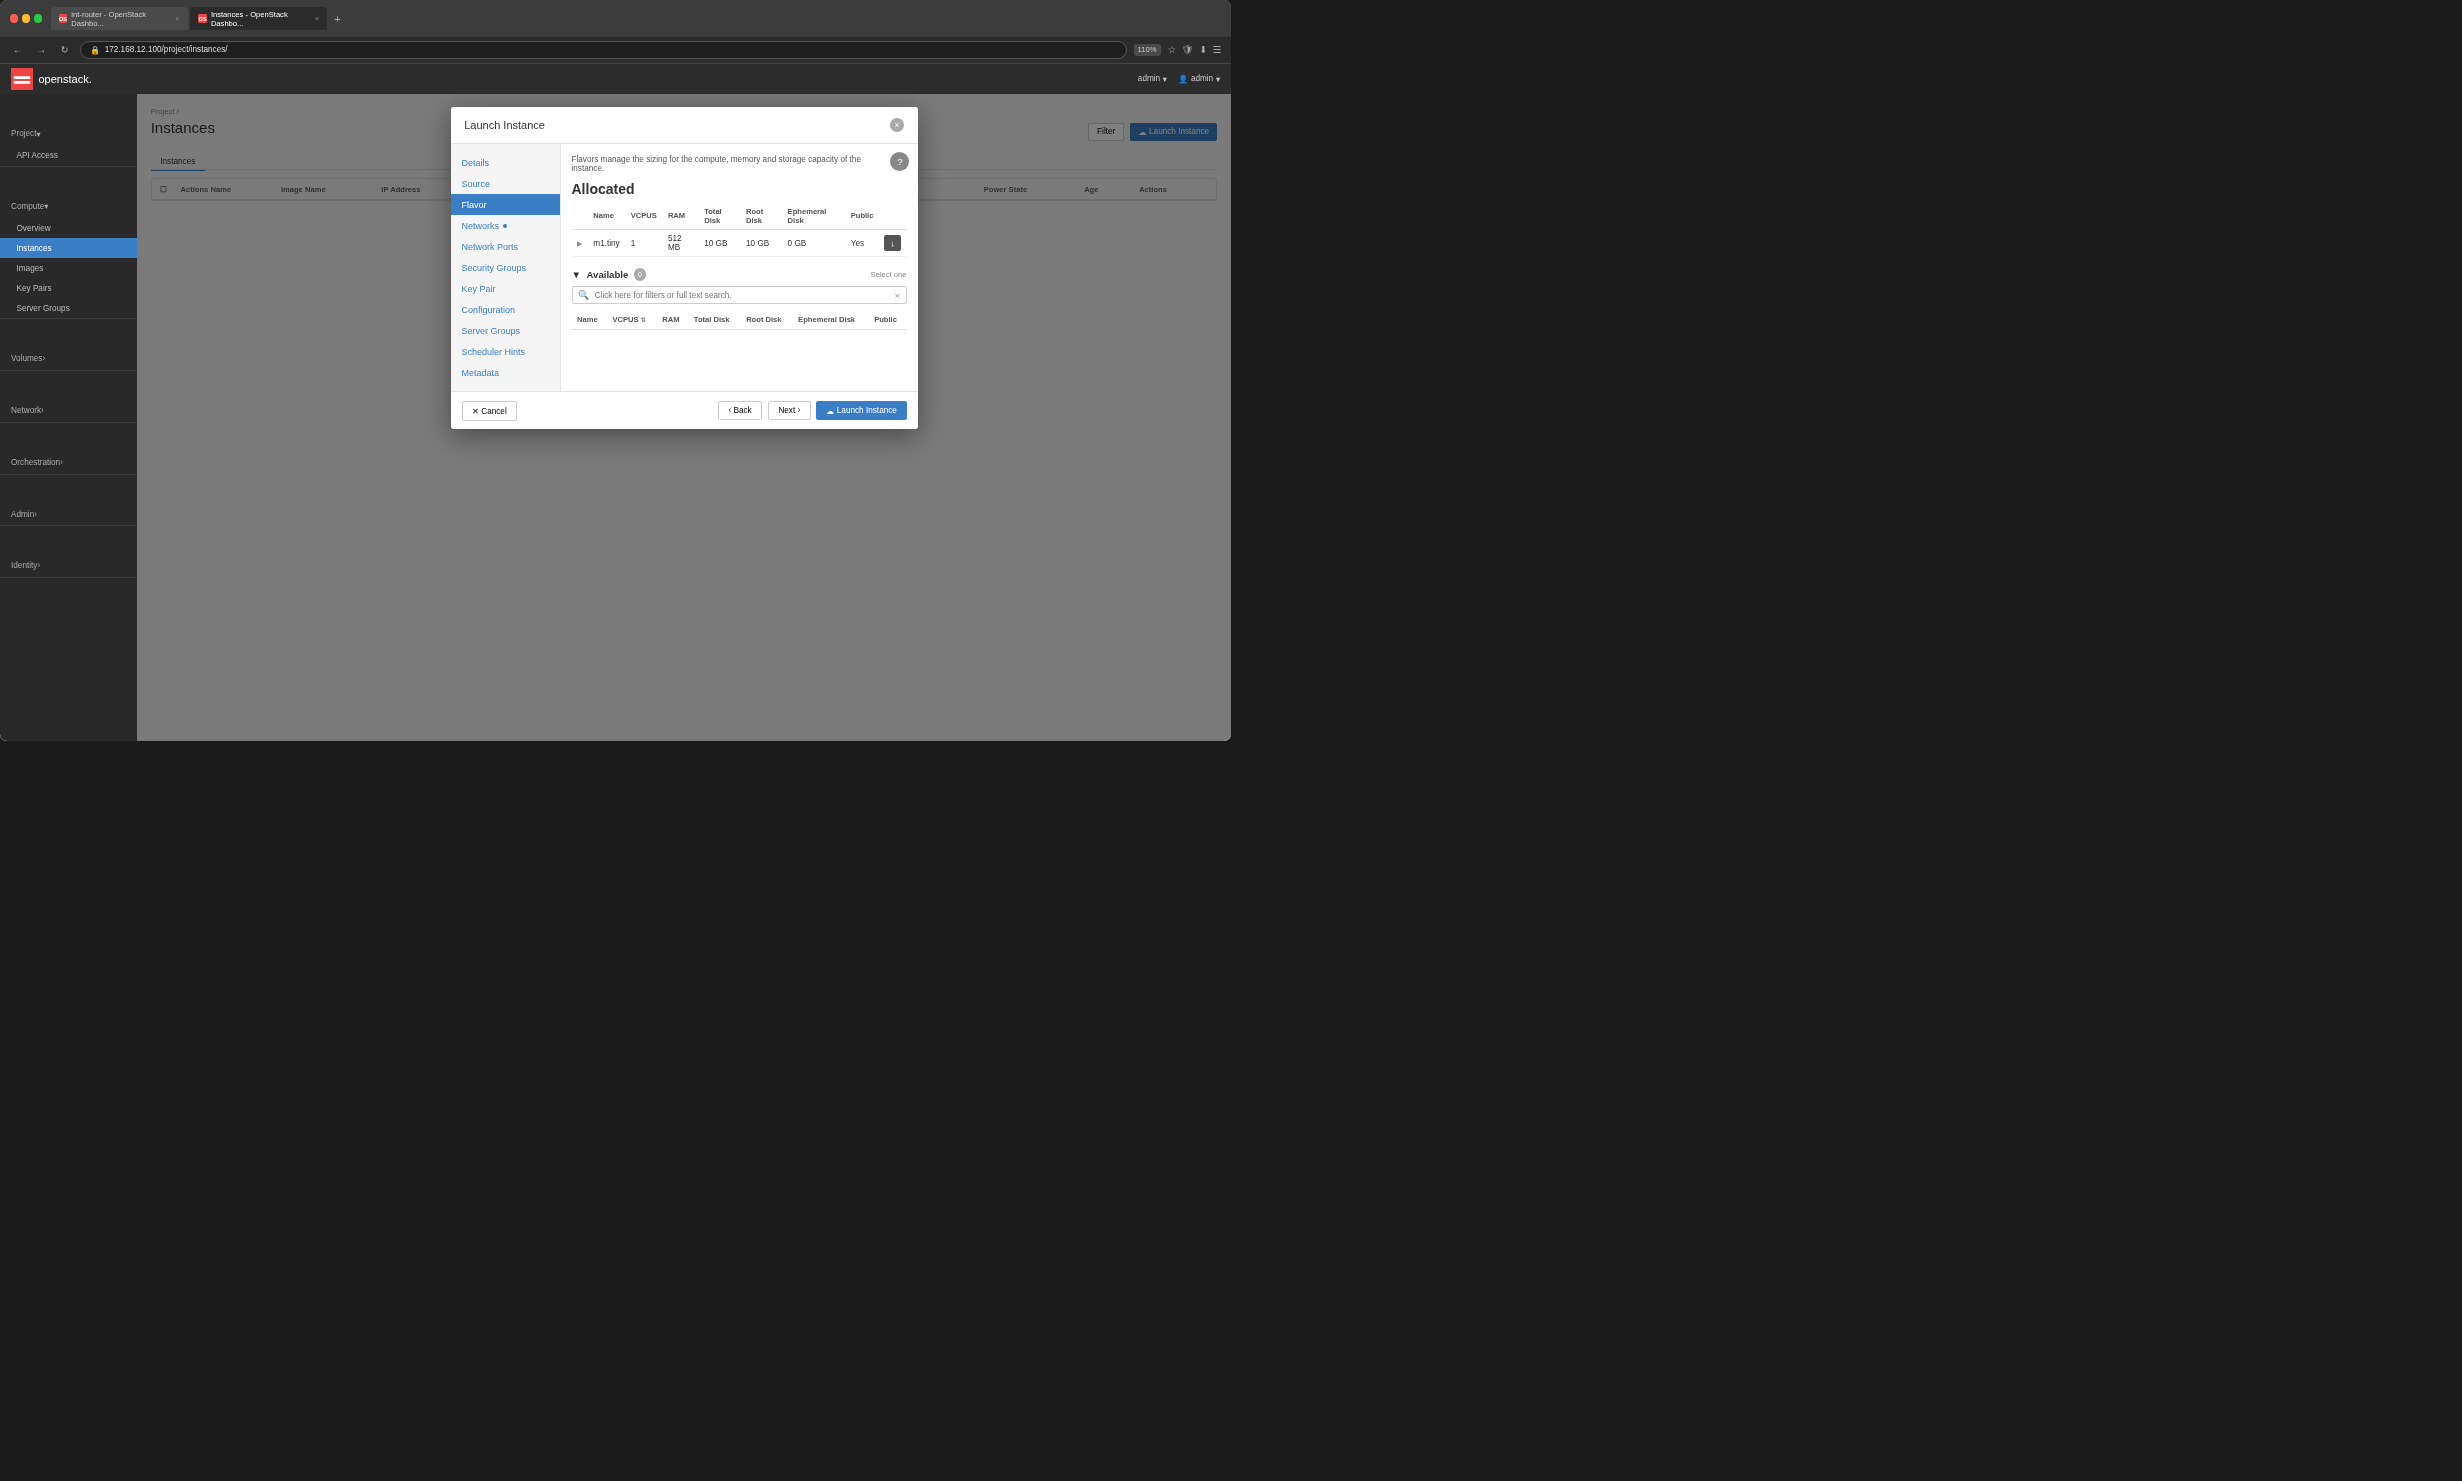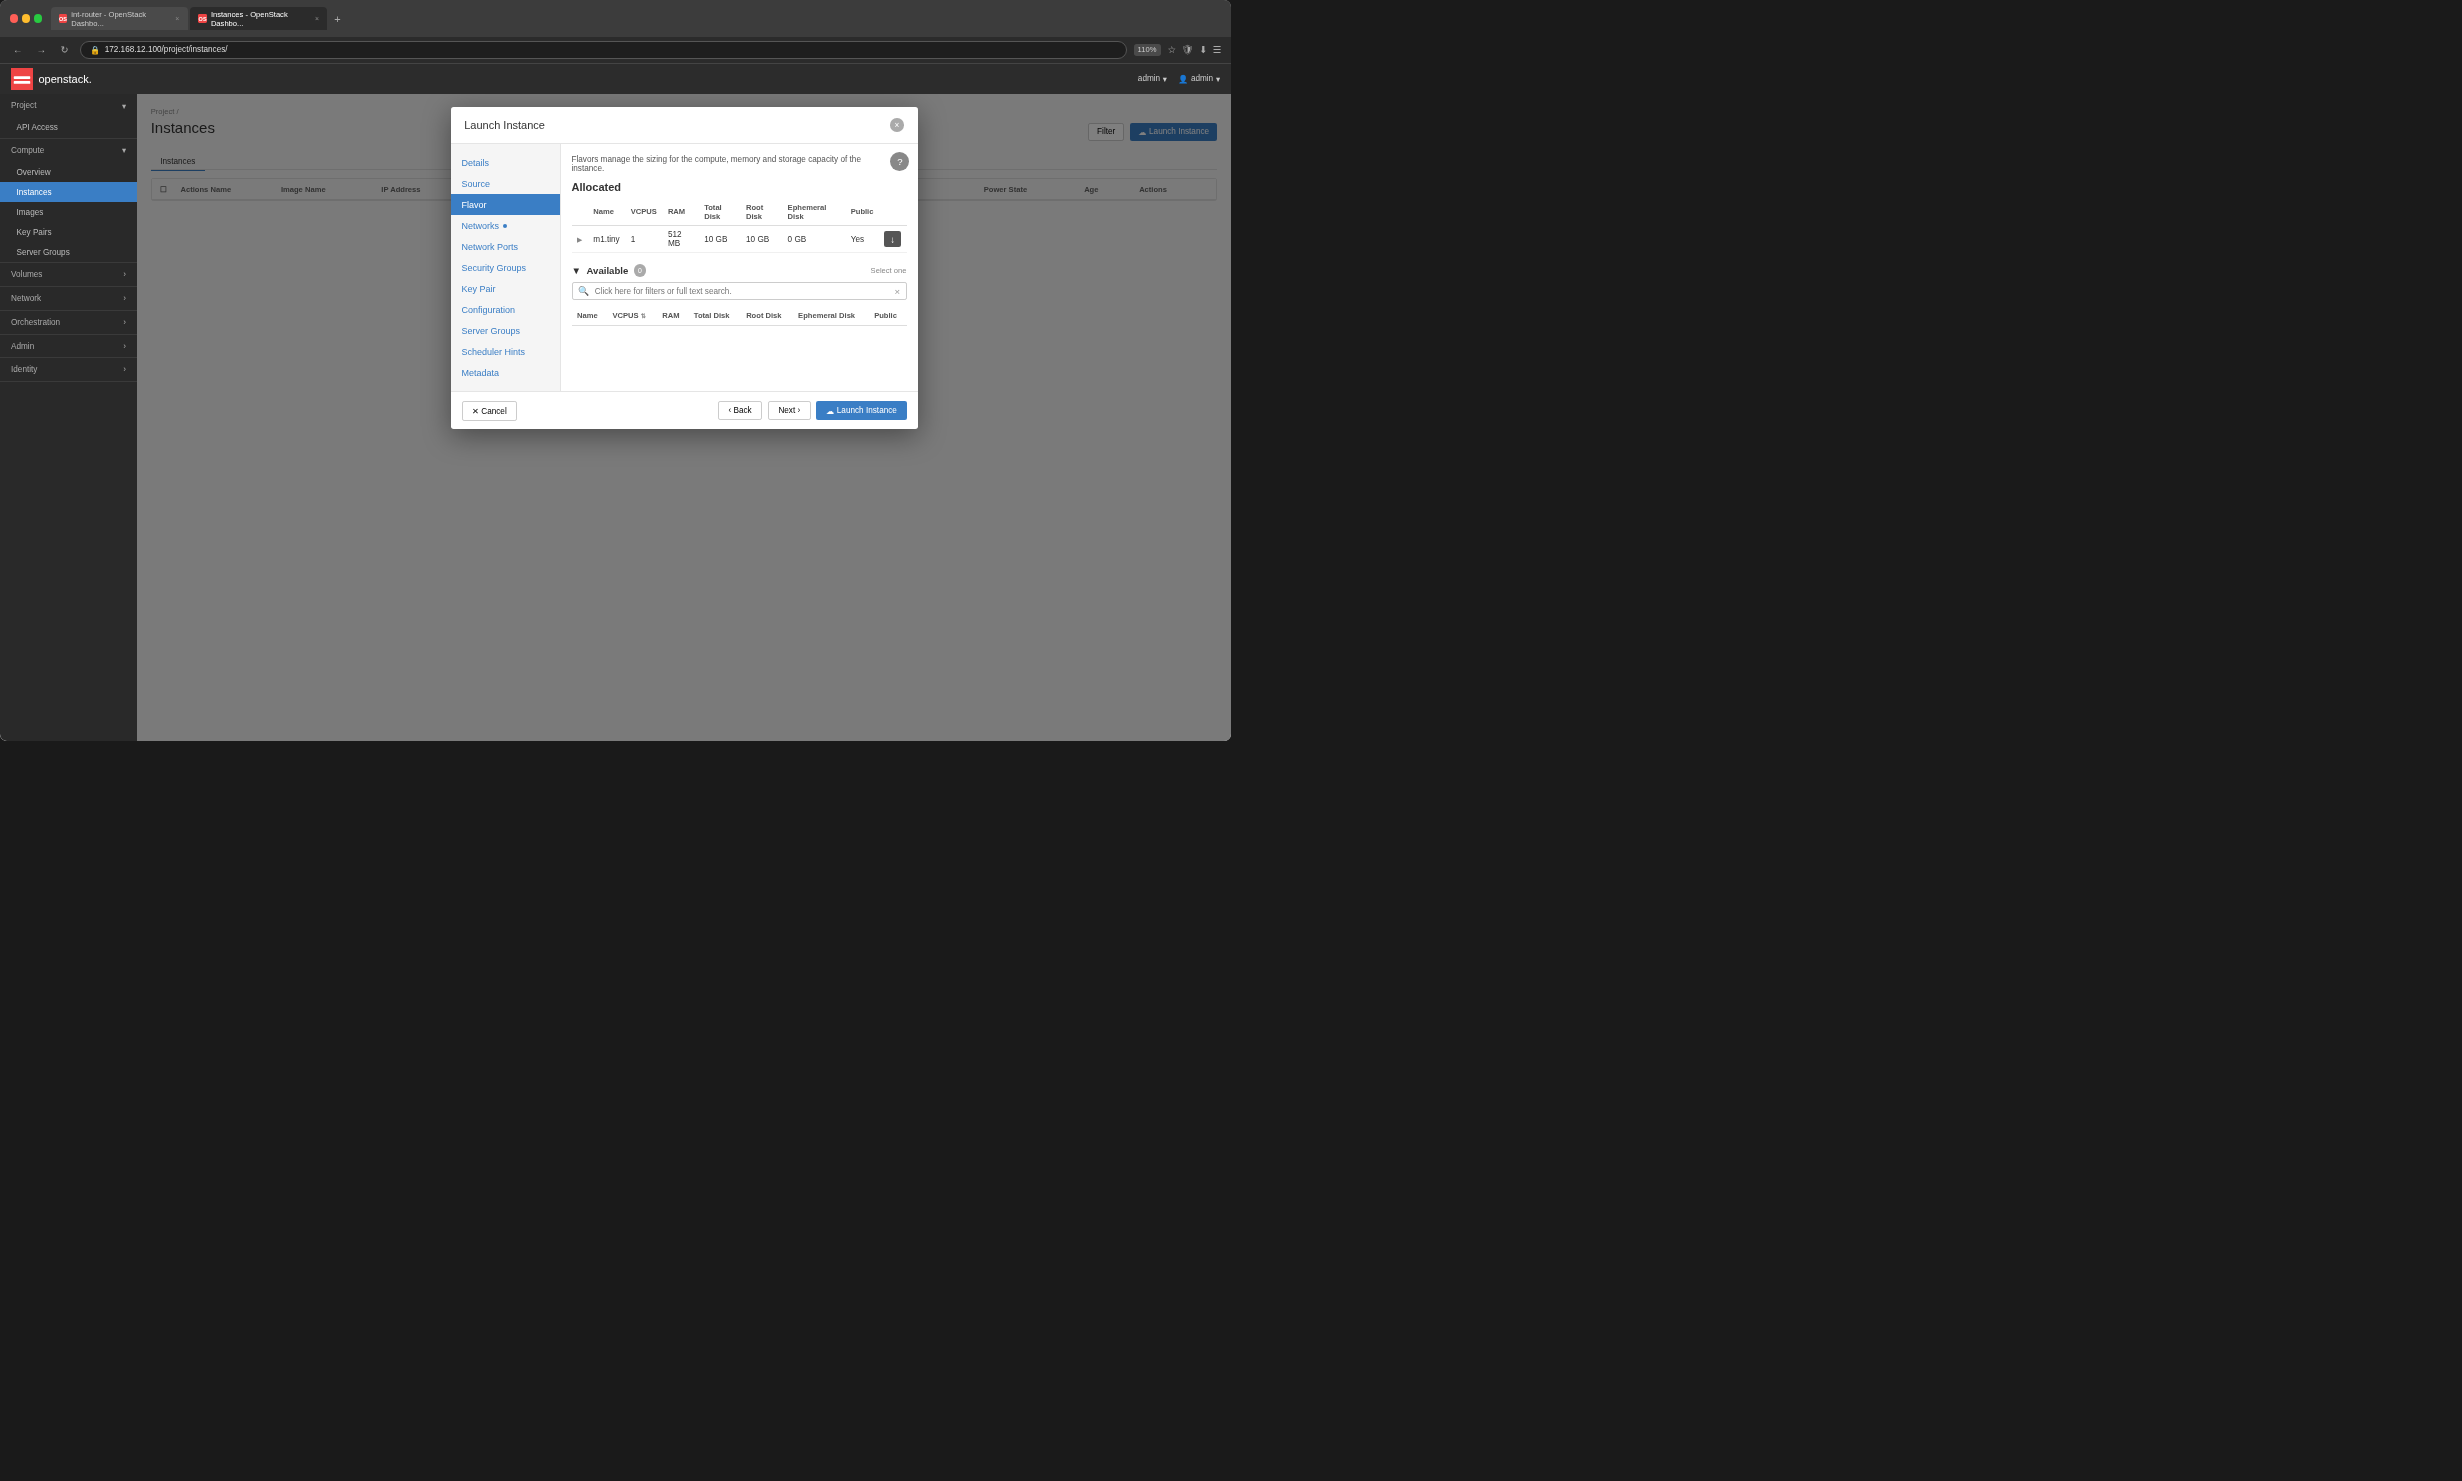--- a/index.html
+++ b/index.html
@@ -222,22 +222,22 @@
     .sidebar-section {
       border-bottom: 0.7px solid #3a3a3a;
     }
 
     .sidebar-section-header {
       padding: 6.9px 11px;
       font-size: 8.2px;
       color: #aaa;
       display: flex;
       align-items: center;
-      justify-content: space-between;
-      cursor: pointer;
+      cursor: pointer;
+      margin-top: 28px;
     }
 
     .sidebar-item {
       padding: 5.5px 11px 5.5px 16.5px;
       font-size: 8.2px;
       color: #bbb;
       cursor: pointer;
     }
 
     .sidebar-item.active {
@@ -405,21 +405,21 @@
     }
 
     .flavor-description {
       font-size: 8.2px;
       color: #555;
       margin-bottom: 8.2px;
       padding-right: 27.5px;
     }
 
     .section-label {
-      font-size: 11px;
+      font-size: 14px;
       font-weight: 600;
       color: #333;
       margin-bottom: 5.5px;
     }
 
     .flavor-table {
       width: 100%;
       border-collapse: collapse;
       margin-bottom: 11px;
     }

